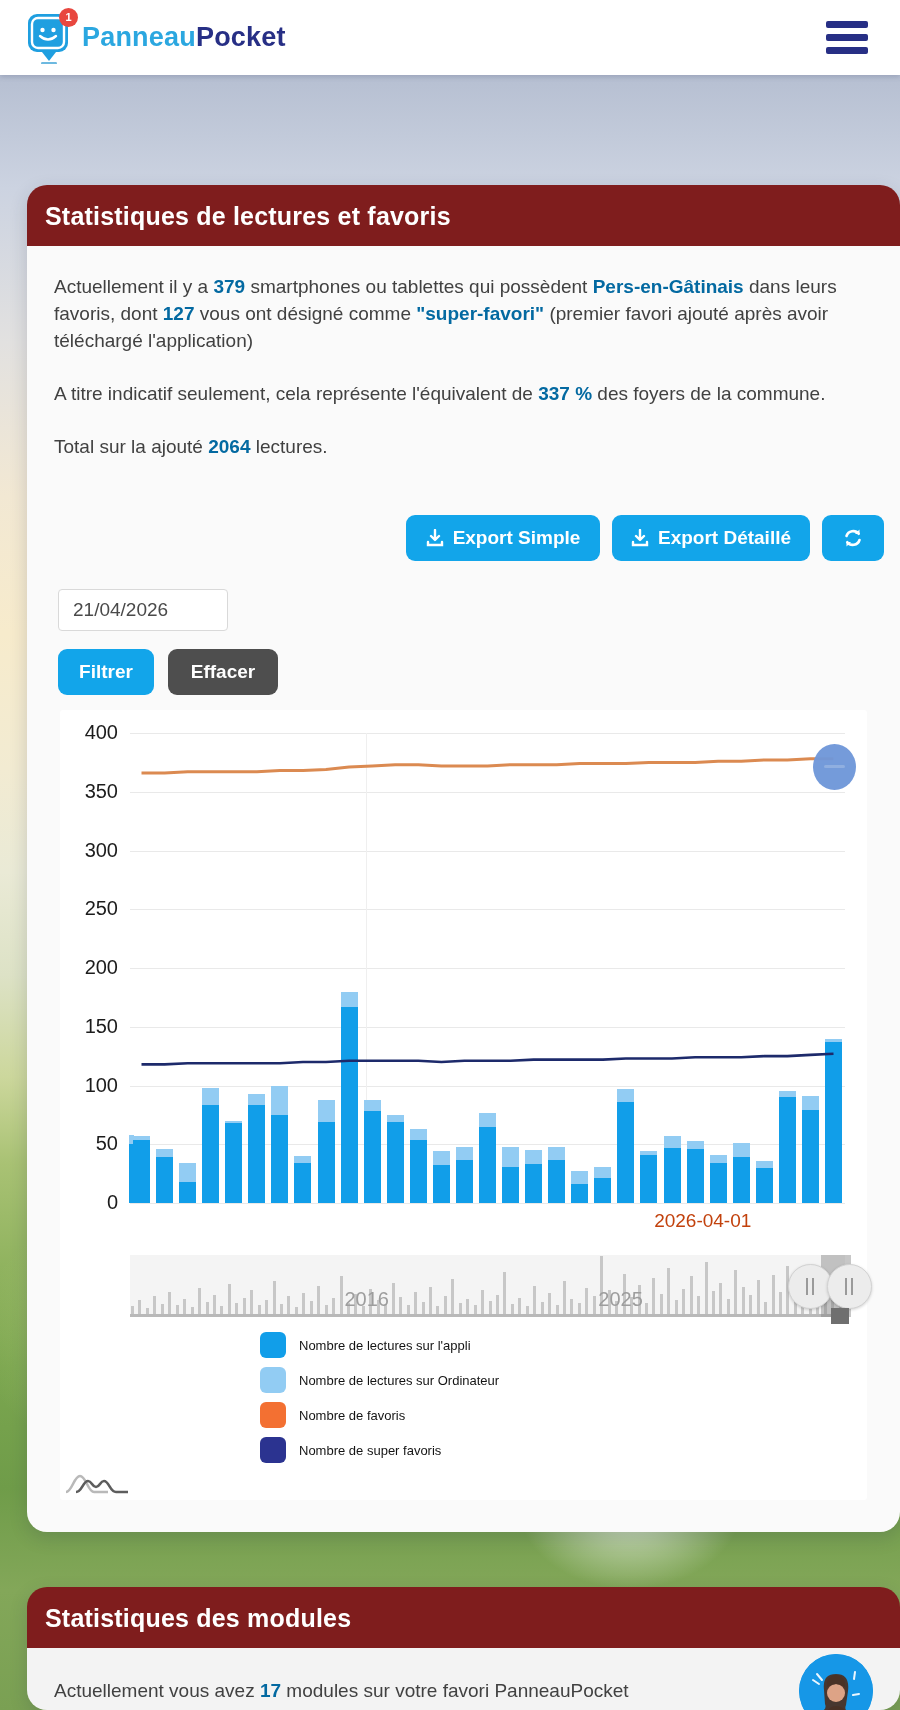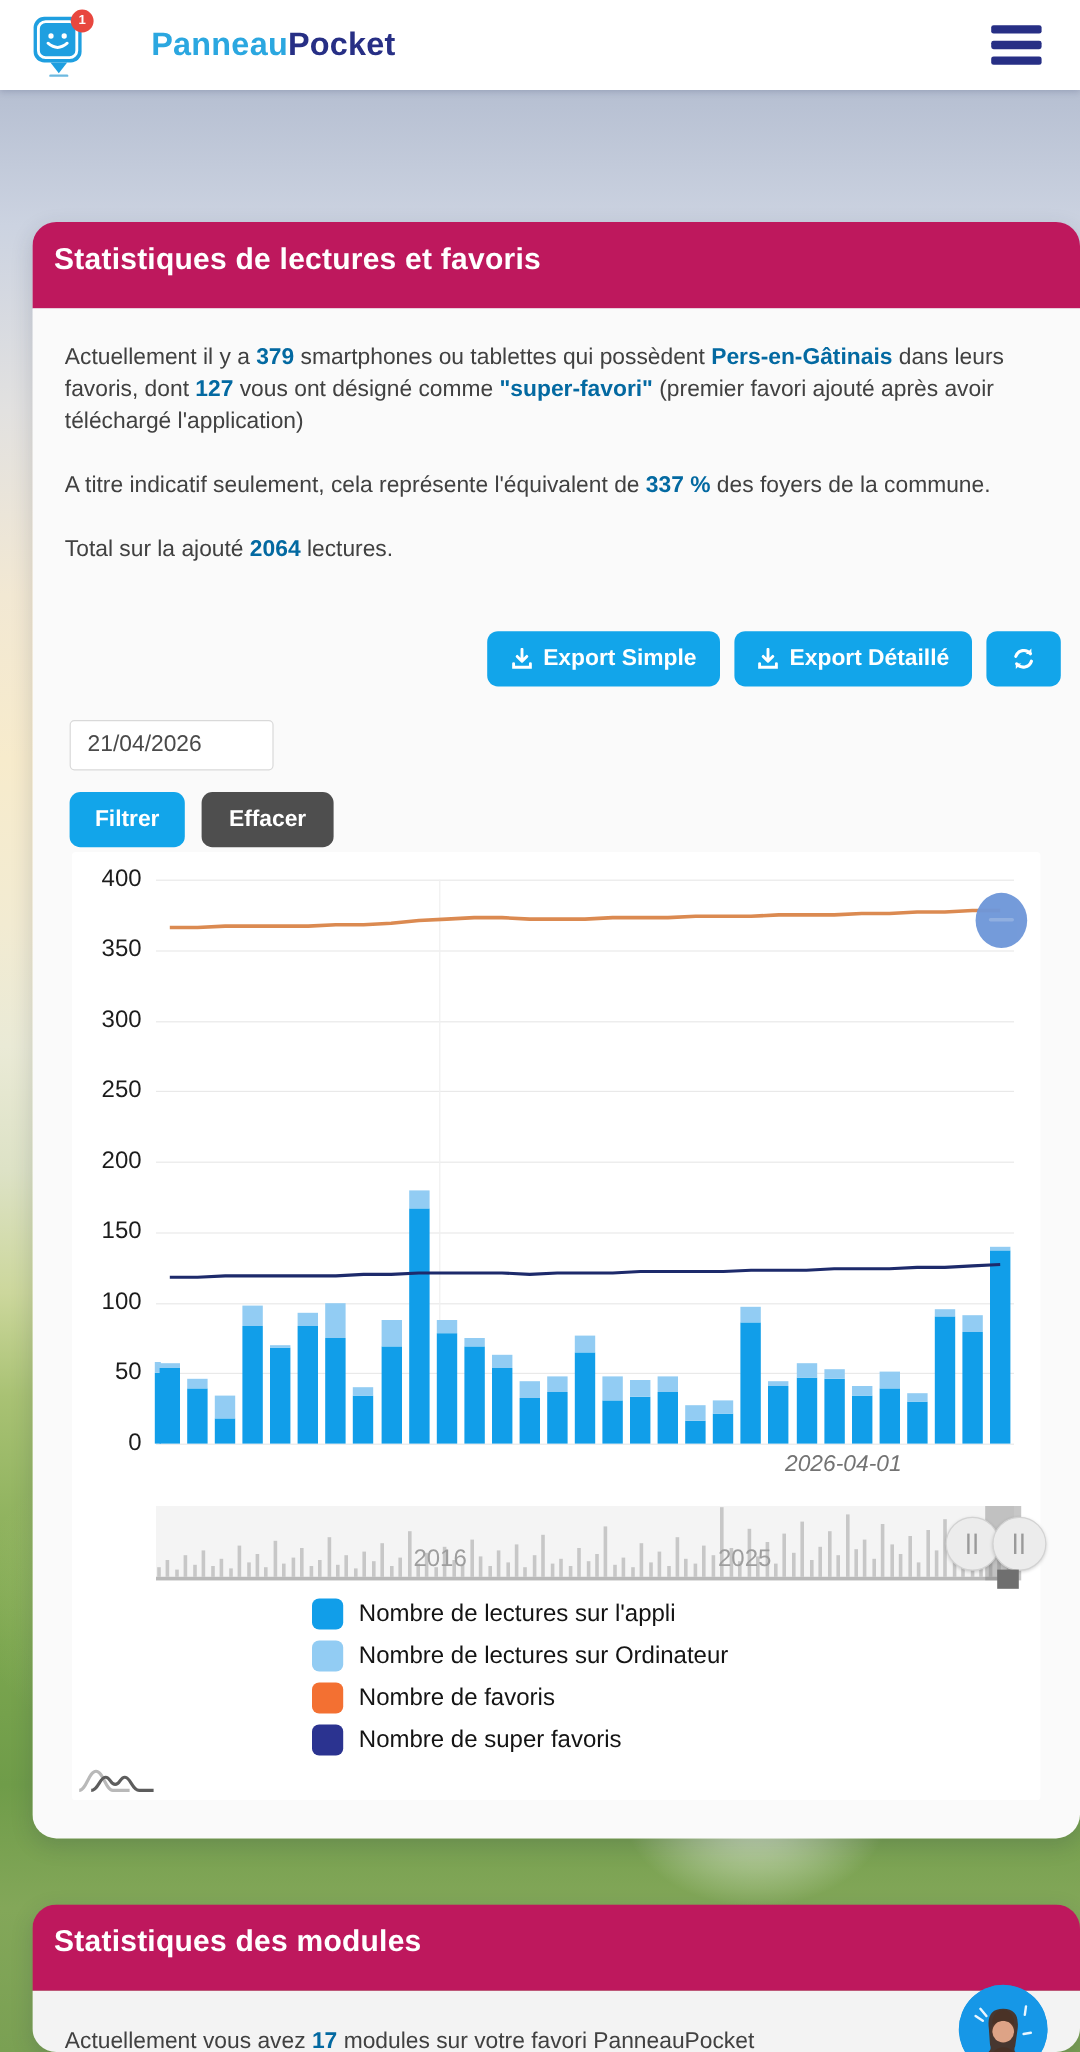--- a/index.html
+++ b/index.html
@@ -16,28 +16,28 @@
       linear-gradient(180deg,#a8b1c5 0%,#b8c1d3 5%,#ccd3e1 11%,#e2e1e0 20%,#f2e8d3 29%,#f7ebcc 37%,#f2ebd2 45%,#eaead6 51%,#dde2c6 57%,#ccd79c 63%,#a9c274 68%,#90b35f 74%,#7ba64f 80%,#6f9c49 87%,#83a759 93%,#7aa053 100%);
   }
 
   
   .appbar{position:absolute;left:0;top:0;width:900px;height:75px;background:#ffffff;
     box-shadow:0 2px 5px rgba(60,70,110,.22);display:flex;align-items:center;justify-content:space-between;padding:0 26px;box-sizing:border-box;}
   .logo{display:flex;align-items:center;gap:10px;cursor:pointer;}
   .logo-mark{position:relative;width:46px;height:52px;}
   .logo-badge{position:absolute;top:-4px;right:-6px;width:19px;height:19px;border-radius:50%;background:#e8473f;color:#fff;
     font-size:11px;font-weight:bold;display:flex;align-items:center;justify-content:center;z-index:2;}
-  .brand{font-size:27px;font-weight:800;letter-spacing:.2px;margin-left:44px;}
+  .brand{font-size:27px;font-weight:800;letter-spacing:.2px;}
   .brand .lt{color:#2ba7e0;} .brand .dk{color:#272f85;}
   .hamburger{background:none;border:none;cursor:pointer;display:flex;flex-direction:column;gap:6px;padding:6px;}
   .hamburger span{display:block;width:42px;height:7px;border-radius:2px;background:#272f85;}
 
   
   .card{position:absolute;left:27px;width:873px;border-radius:20px;overflow:hidden;box-shadow:0 6px 18px rgba(40,50,80,.18);}
-  .card-head{background:#be185d;padding:17px 20px 26px 18px;}
+  .card-head{background:#7f1d1d;padding:17px 20px 15px 18px;}
   .card-head h2{margin:0;color:#fff;font-size:25px;font-weight:600;letter-spacing:.2px;}
   .card1{top:185px;height:1347px;}
   .card1 .card-body{background:#fafafa;height:100%;box-sizing:border-box;padding:28px 26px 0 27px;}
   .card2{top:1587px;height:123px;}
   .card2 .card-body{background:#f3f3f3;height:100%;box-sizing:border-box;padding:30px 26px 0 27px;position:relative;}
 
   .para{margin:0 0 26px 0;font-size:19px;line-height:1.42;color:#414141;}
   .para b{color:#0369a1;font-weight:700;}
 
   
@@ -58,39 +58,39 @@
   .chart-panel{position:absolute;left:33px;top:525px;width:807px;height:790px;background:#ffffff;border-radius:3px;}
   .ylabels{position:absolute;left:0;top:0;width:60px;height:520px;}
   .ylabel{position:absolute;right:2px;width:58px;text-align:right;font-size:20px;color:#1c1c1c;}
   .plot{position:absolute;left:70px;top:0;width:715px;height:520px;}
   .gridline{position:absolute;left:0;width:715px;height:1px;background:#e9e9e9;}
   .vgrid{position:absolute;top:23px;width:1px;height:470px;background:#efefef;}
   .bar{position:absolute;}
   .lines-svg{position:absolute;left:0;top:0;width:715px;height:520px;overflow:visible;}
   .cursor-handle{position:absolute;width:43px;height:46px;border-radius:50%;background:#6f97d9;opacity:.96;cursor:grab;}
   .cursor-handle::after{content:"";position:absolute;left:11px;top:21px;width:21px;height:3px;background:#8cacdf;border-radius:2px;}
-  .xticklabel{position:absolute;top:500px;font-size:19px;color:#737373;white-space:nowrap;font-style:italic;}
+  .xticklabel{position:absolute;top:500px;font-size:19px;color:#c2410c;white-space:nowrap;}
 
   
   .sb{position:absolute;left:70px;top:545px;width:715px;height:62px;background:#f4f4f4;}
   .sb-bar{position:absolute;bottom:3px;width:3px;background:#c7c7c7;}
   .sb-base{position:absolute;left:0;bottom:0;width:715px;height:3px;background:#b9b9b9;}
   .sb-year{position:absolute;bottom:6px;font-size:20px;color:#9d9d9d;}
   .sb-sel{position:absolute;right:-6px;top:0;width:30px;height:62px;background:rgba(130,130,130,.45);}
   .grip{position:absolute;width:43px;height:43px;border-radius:50%;background:#ececec;border:1px solid #d2d2d2;
     box-shadow:0 1px 3px rgba(0,0,0,.18);cursor:ew-resize;top:9px;}
   .grip i{position:absolute;top:13px;width:2px;height:17px;background:#9a9a9a;}
   .grip i.l{left:17px;} .grip i.r{left:23px;}
   .sb-corner{position:absolute;right:-4px;bottom:-7px;width:18px;height:16px;background:#6f6f6f;cursor:nwse-resize;}
 
   
   .legend{position:absolute;left:200px;top:622px;}
   .legend-row{display:flex;align-items:center;gap:13px;margin-bottom:9px;}
   .legend-swatch{width:26px;height:26px;border-radius:6px;flex:0 0 auto;}
-  .legend-label{font-size:20px;color:#141414;}
+  .legend-label{font-size:13px;color:#141414;}
 
   .amlogo{position:absolute;left:4px;top:758px;}
 
   
   .avatar{position:absolute;right:26px;top:66px;width:74px;height:74px;border-radius:50%;overflow:hidden;background:#1697e7;cursor:pointer;}
 </style>
 </head>
 <body>
 
 <div class="page">

